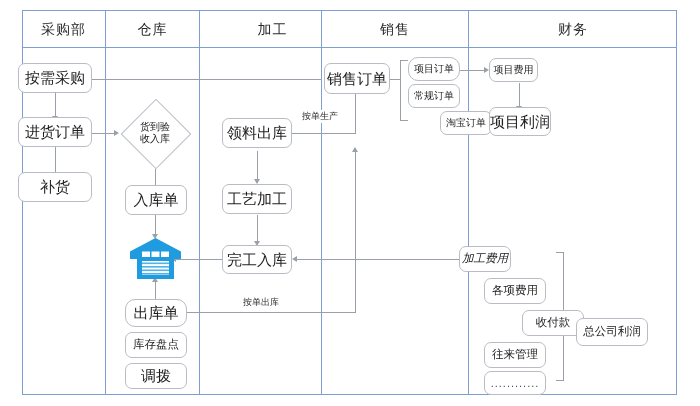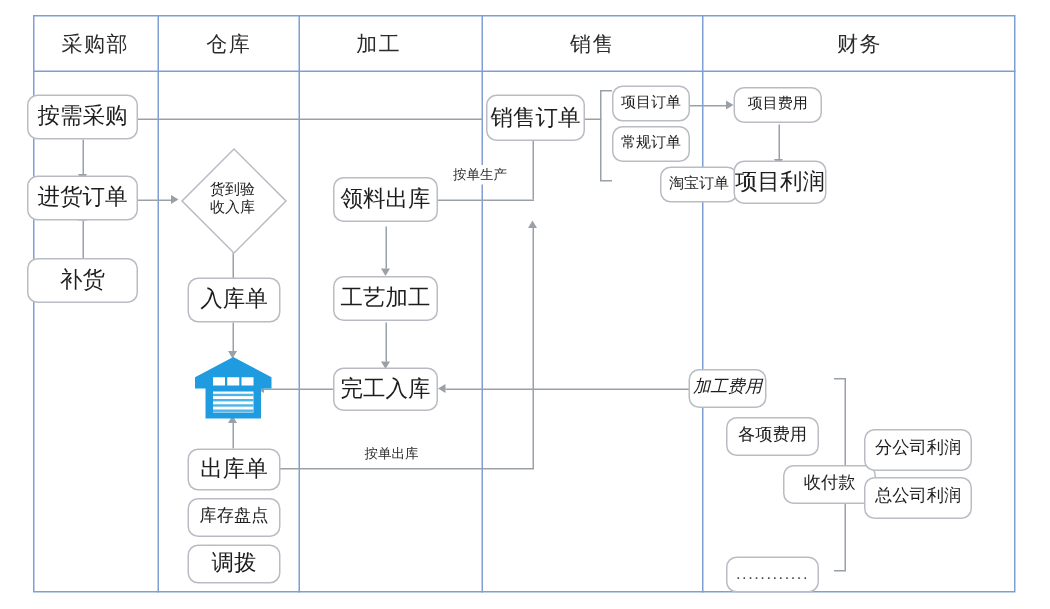--- a/index.html
+++ b/index.html
@@ -116,21 +116,21 @@
   <div class="frame"></div>
   <div class="header-rule"></div>
 
   <div class="lane-divider" style="left:105px;"></div>
   <div class="lane-divider" style="left:199px;"></div>
   <div class="lane-divider" style="left:321px;"></div>
   <div class="lane-divider" style="left:468px;"></div>
 
   <div class="lane-title" style="left:22px;width:83px;">采购部</div>
   <div class="lane-title" style="left:106px;width:93px;">仓库</div>
-  <div class="lane-title" style="left:192px;width:121px;">加工</div>
+  <div class="lane-title" style="left:212px;width:121px;">加工</div>
   <div class="lane-title" style="left:322px;width:146px;">销售</div>
   <div class="lane-title" style="left:469px;width:208px;">财务</div>
 
   <div class="ln lnh" style="left:72px;top:79px;width:250px;"></div>
   <div class="arw arw-l" style="left:67px;top:75.5px;"></div>
 
   <div class="ln lnv" style="left:55px;top:93px;height:23px;"></div>
   <div class="arw arw-d" style="left:51.5px;top:116px;"></div>
 
   <div class="ln lnv" style="left:55px;top:147px;height:25px;"></div>
@@ -205,37 +205,37 @@
       <rect x="23.5" y="15.5" width="8" height="5.5" fill="#ffffff"></rect>
       <rect x="33" y="15.5" width="8" height="5.5" fill="#ffffff"></rect>
       <rect x="14" y="25" width="27" height="14" fill="#ffffff"></rect>
       <rect x="14" y="26.5" width="27" height="1.6" fill="#4fb4e8"></rect>
       <rect x="14" y="30" width="27" height="1.6" fill="#4fb4e8"></rect>
       <rect x="14" y="33.5" width="27" height="1.6" fill="#4fb4e8"></rect>
       <rect x="14" y="37" width="27" height="1.6" fill="#4fb4e8"></rect>
     </svg>
   </div>
 
-  <div class="node big" style="left:125px;top:299px;width:62px;height:28px;">出库单</div>
+  <div class="node big" style="left:125px;top:299px;width:62px;height:28px;border-radius:10px;">出库单</div>
   <div class="node mid" style="left:125px;top:332px;width:62px;height:26px;">库存盘点</div>
   <div class="node big" style="left:125px;top:363px;width:62px;height:26px;">调拨</div>
 
   <div class="node big" style="left:222px;top:118px;width:70px;height:30px;">领料出库</div>
   <div class="node big" style="left:222px;top:184px;width:70px;height:30px;">工艺加工</div>
   <div class="node big" style="left:222px;top:245px;width:70px;height:29px;">完工入库</div>
 
   <div class="node big" style="left:324px;top:63px;width:66px;height:31px;">销售订单</div>
-  <div class="node small" style="left:408px;top:57px;width:52px;height:24px;">项目订单</div>
+  <div class="node small" style="left:408px;top:57px;width:52px;height:24px;border-radius:10px;">项目订单</div>
   <div class="node small" style="left:408px;top:84px;width:52px;height:24px;">常规订单</div>
   <div class="node small" style="left:408px;top:111px;width:52px;height:24px;margin-left:32px;">淘宝订单</div>
 
-  <div class="node small" style="left:489px;top:58px;width:59px;height:24px;">项目费用</div>
+  <div class="node small" style="left:489px;top:58px;width:49px;height:24px;">项目费用</div>
   <div class="node big" style="left:489px;top:107px;width:62px;height:29px;">项目利润</div>
 
   <div class="node mid" style="left:459px;top:246px;width:52px;height:26px;font-style:italic;">加工费用</div>
   <div class="node mid" style="left:484px;top:278px;width:62px;height:26px;">各项费用</div>
   <div class="node mid" style="left:484px;top:310px;width:62px;height:26px;margin-left:38px;">收付款</div>
+  <div class="node mid" style="left:484px;top:342px;width:62px;height:26px;">往来管理</div>
   <div class="node dots" style="left:484px;top:371px;width:62px;height:24px;">............</div>
 
-  <div class="node mid" style="left:576px;top:286px;width:72px;height:28px;">分公司利润</div>
   <div class="node mid" style="left:576px;top:318px;width:72px;height:28px;">总公司利润</div>
 
 </div>
 
 </body></html>

